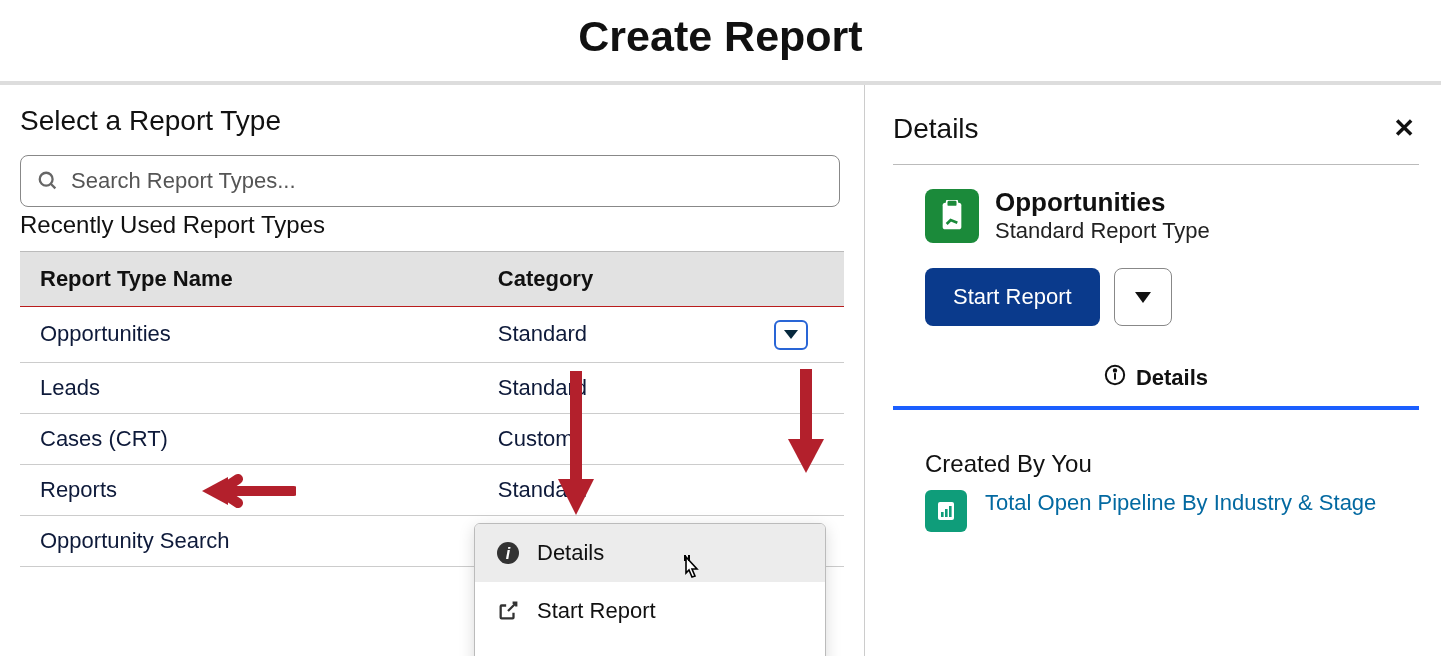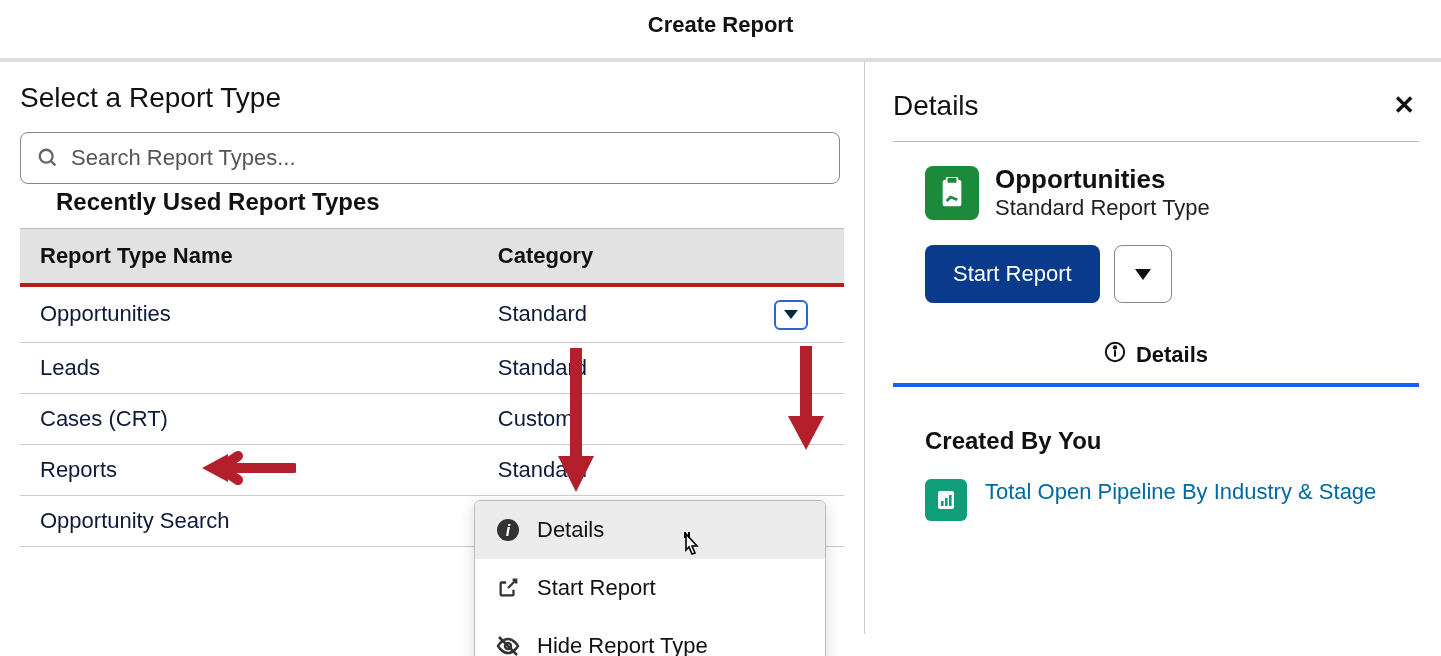--- a/index.html
+++ b/index.html
@@ -10,21 +10,21 @@
     }
     body {
       background: #fff;
       color: #111;
       width: 1441px;
       height: 656px;
       overflow: hidden;
     }
     .page-title {
       text-align: center;
-      font-size: 22px;
+      font-size: 43px;
       font-weight: 600;
       padding: 12px 0 20px;
     }
     .divider-thick {
       border: none;
       border-top: 4px solid #ddd;
       margin-bottom: 0;
     }
     .content {
       display: flex;
@@ -62,36 +62,35 @@
       outline: none;
       font-size: 22px;
       color: #333;
       background: transparent;
     }
     .search-input::placeholder {
       color: #555;
     }
     .subsection-title {
       font-size: 24px;
-      font-weight: 700;
+      font-weight: 400;
       margin-bottom: 12px;
-      margin-left: 36px;
     }
     .table {
       width: 100%;
       border-collapse: collapse;
     }
     .table thead th {
       background: #e2e2e2;
       text-align: left;
       font-size: 22px;
       font-weight: 700;
       padding: 14px 20px;
       border-top: 1px solid #bbb;
-      border-bottom: 4px solid #b91c1c;
+      border-bottom: 1px solid #b91c1c;
     }
     .table tbody td {
       padding: 12px 20px;
       font-size: 22px;
       color: #0e1a3a;
       border-bottom: 1px solid #ccc;
     }
     .row-action-cell {
       text-align: right;
       padding-right: 36px !important;
@@ -259,23 +258,23 @@
       cursor: pointer;
       color: #111;
     }
     .tab.active {
       font-weight: 700;
       border-bottom: 4px solid #1b5fff;
       margin-bottom: -1px;
     }
     .created-by {
       font-size: 24px;
-      font-weight: 700;
+      font-weight: 400;
       padding-left: 32px;
-      margin-bottom: 24px;
+      margin-bottom: 12px;
     }
     .report-link-row {
       display: flex;
       gap: 18px;
       padding-left: 32px;
       align-items: flex-start;
     }
     .rl-icon {
       width: 42px; height: 42px;
       background: #0f9d7a;

